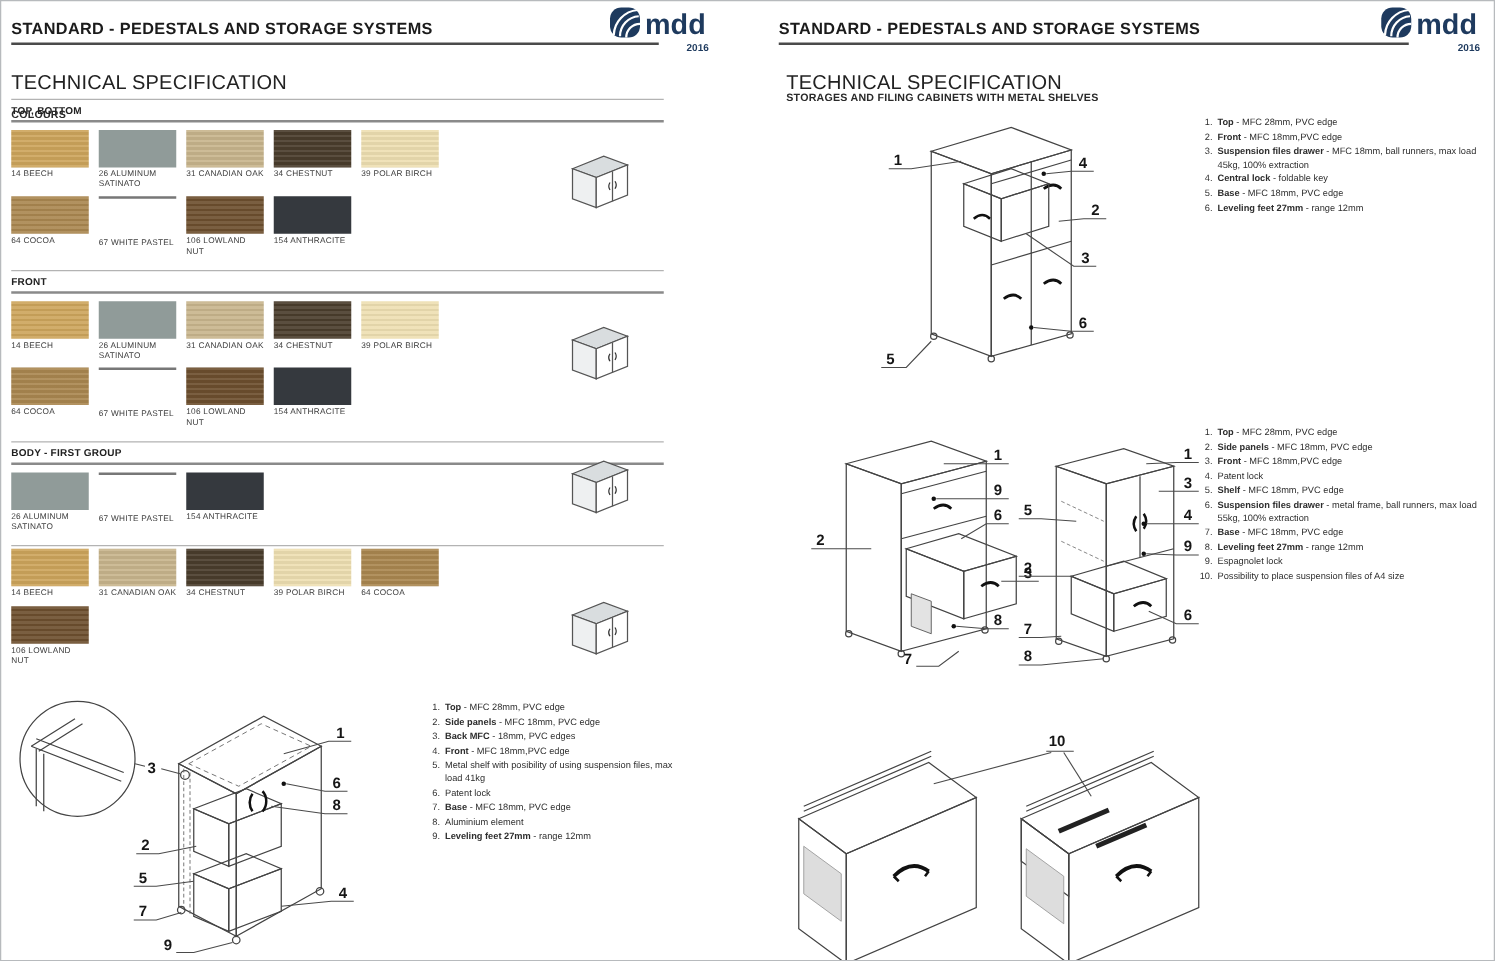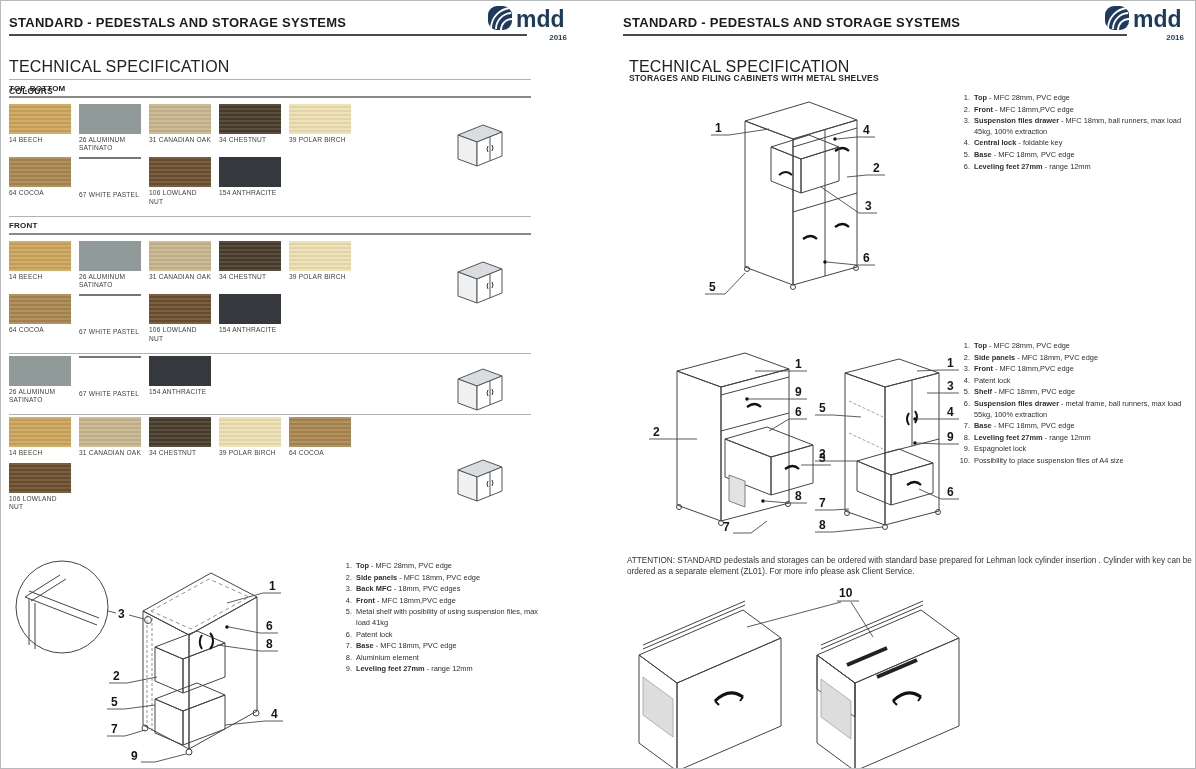--- a/index.html
+++ b/index.html
@@ -189,20 +189,21 @@
         <polygon points="5,15 30,5 49,12 24,22" fill="#d9dddf" stroke="#555" stroke-width="1"></polygon>
         <polygon points="5,15 24,22 24,46 5,39" fill="#eef0f1" stroke="#555" stroke-width="1"></polygon>
         <polygon points="24,22 49,12 49,36 24,46" fill="#ffffff" stroke="#555" stroke-width="1"></polygon>
         <line x1="37" y1="17" x2="37" y2="41" stroke="#555" stroke-width="1"></line>
         <path d="M35,26 q-2,3 0,6" stroke="#333" fill="none"></path>
         <path d="M39,25 q2,3 0,6" stroke="#333" fill="none"></path>
       </svg>
     </span>
   </section>
         <section class="colour-section">
+    <h4 class="section-heading">BODY - FIRST GROUP</h4>
     <div class="swatch-rows">
             <div class="swatch-row">
               <div class="swatch-cell">
     <div class="swatch flat" style="background: rgb(144, 155, 153);"></div>
     <div class="swatch-label">26 ALUMINUM SATINATO</div>
   </div>
               <div class="swatch-cell">
     <div class="swatch flat swatch-white" style="background: rgb(255, 255, 255);"></div>
     <div class="swatch-label">67 WHITE PASTEL</div>
   </div>
@@ -563,21 +564,20 @@
         <li>
           <span class="num">9.</span>
           <span class="body"><span class="term"></span><span>Espagnolet lock</span></span>
         </li>
         <li>
           <span class="num">10.</span>
           <span class="body"><span class="term"></span><span>Possibility to place suspension files of A4 size</span></span>
         </li>
       </ol>
 
-    <p class="attention">ATTENTION: STANDARD pedestals and storages can be ordered with standard base prepared for Lehman lock cylinder insertion . Cylinder with key can be ordered as a separate element (ZL01). For more info please ask Client Service.</p>
 
     <svg class="figure fig-r3" width="364" height="192" viewBox="0 0 364 192">
       <defs>
         <pattern id="pv4" width="3" height="6" patternUnits="userSpaceOnUse">
             <path d="M1,0 V6" stroke="#222" stroke-width="0.9"></path>
           </pattern>
         <pattern id="pg4" width="4" height="4" patternUnits="userSpaceOnUse" patternTransform="rotate(-23)">
             <path d="M0,1 H4" stroke="#444" stroke-width="0.8"></path>
           </pattern>
       </defs>

